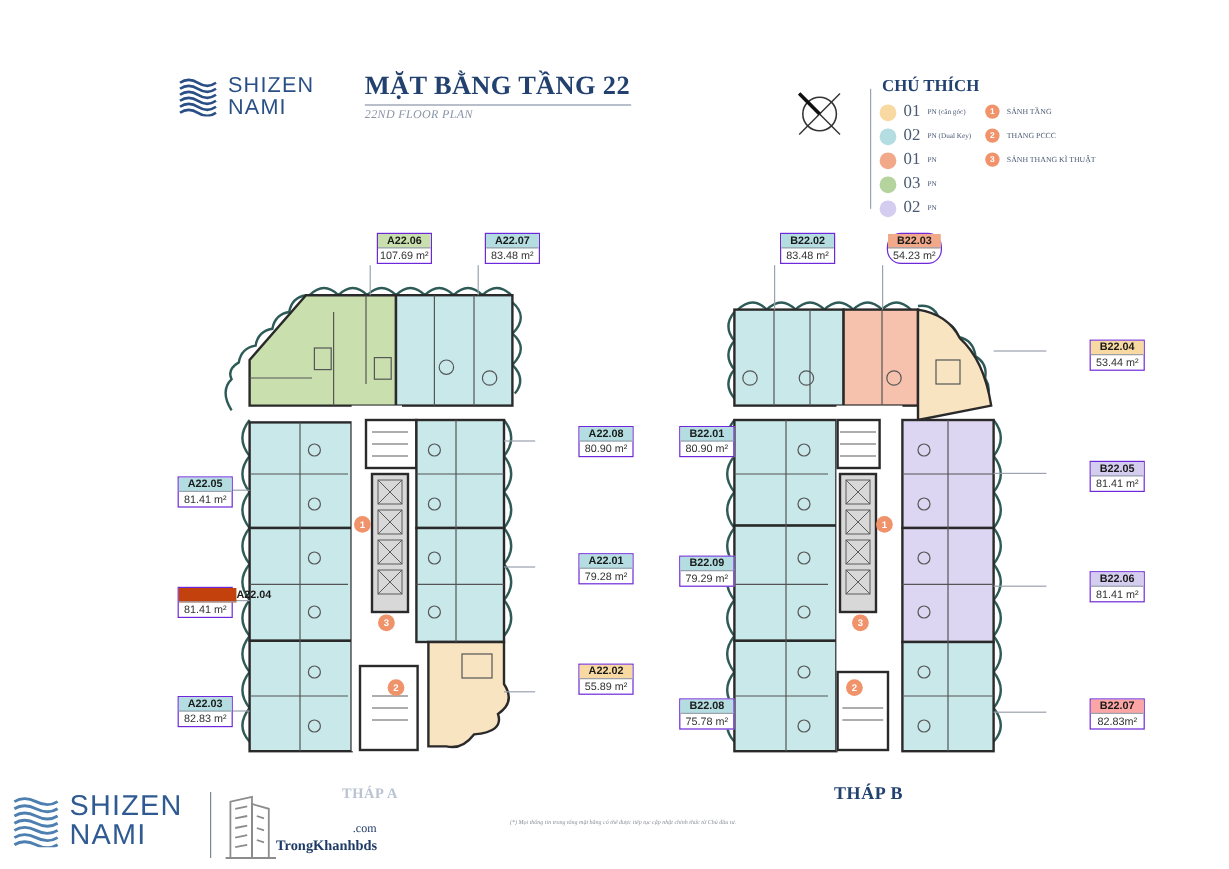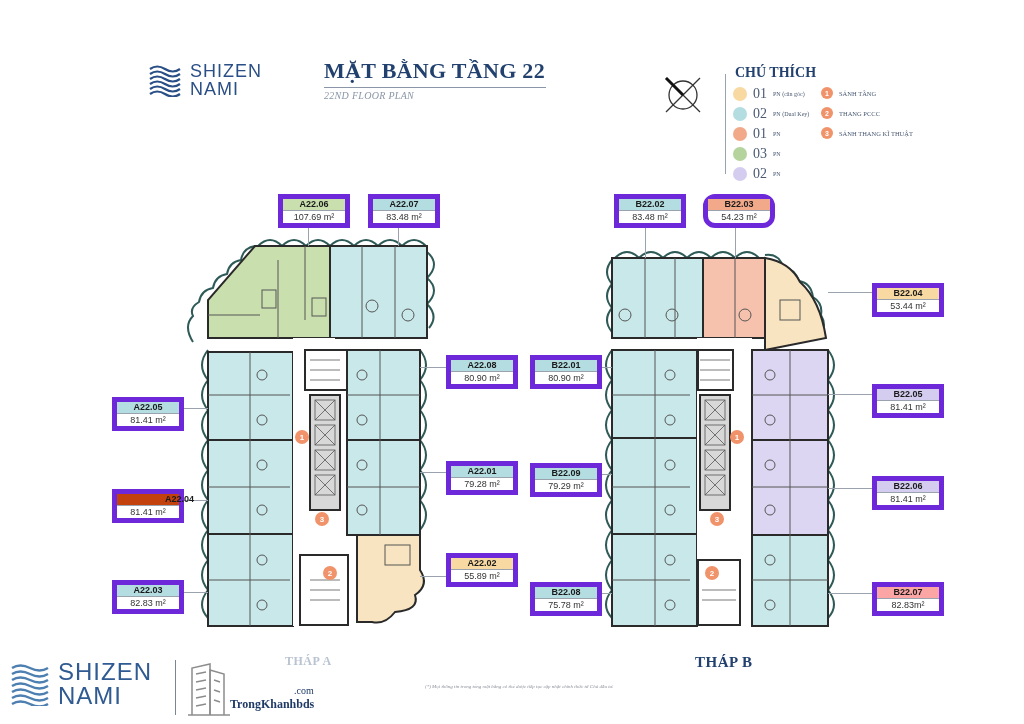--- a/index.html
+++ b/index.html
@@ -9,36 +9,36 @@
   
   .brand { position: absolute; display: flex; align-items: center; gap: 8px; }
   .brand .waves { width: 34px; height: 34px; }
   .brand .words { font-family: "Liberation Sans", sans-serif; color: #2a4f86; letter-spacing: 1px; line-height: 1.0; }
   .brand-top { left: 148px; top: 62px; }
   .brand-top .words { font-size: 18px; }
   .brand-bottom { left: 10px; top: 660px; }
   .brand-bottom .words { font-size: 24px; color: #2f5a92; }
   .brand-bottom .waves { width: 40px; height: 44px; }
 
-  .title-block { position: absolute; left: 324px; top: 58px; width: 222px; }
+  .title-block { position: absolute; left: 304px; top: 58px; width: 222px; }
   .title-main { font-family: "Liberation Serif", serif; font-weight: bold; font-size: 22px; color: #22416f; letter-spacing: 0.3px; white-space: nowrap; }
   .title-rule { height: 1px; background: #8a96a8; margin-top: 3px; }
   .title-sub { font-family: "Liberation Serif", serif; font-style: italic; font-size: 10px; color: #8a96a8; margin-top: 2px; letter-spacing: 0.3px; }
 
   .compass { position: absolute; left: 662px; top: 74px; width: 42px; height: 42px; }
   .legend-bar { position: absolute; left: 725px; top: 74px; width: 1px; height: 100px; background: #9aa2ad; }
   .legend-title { position: absolute; left: 735px; top: 65px; font-family: "Liberation Serif", serif; font-weight: bold; font-size: 14px; color: #22416f; }
   .legend-item { position: absolute; display: flex; align-items: center; gap: 6px; font-family: "Liberation Serif", serif; color: #4a5a73; white-space: nowrap; }
   .legend-item .sw { width: 14px; height: 14px; border-radius: 50%; flex: 0 0 14px; }
   .legend-item .big { font-size: 14px; }
   .legend-item .small { font-size: 6px; }
   .legend-item .num { width: 12px; height: 12px; border-radius: 50%; background: #f0936a; color: #fff; font-size: 7px; font-weight: bold; display: flex; align-items: center; justify-content: center; flex: 0 0 12px; font-family: "Liberation Sans", sans-serif; }
 
   
-  .unit-label { position: absolute; width: 72px; border: 5px solid #6d28d9; background: #fff; font-family: "Liberation Sans", sans-serif; text-align: center; }
+  .unit-label { position: absolute; width: 46px; border: 1px solid #6d28d9; background: #fff; font-family: "Liberation Sans", sans-serif; text-align: center; margin-left: 36px; }
   .unit-label .code { font-size: 9px; font-weight: bold; color: #1a1a1a; line-height: 11px; border-bottom: 1px solid #9aa2ad; }
   .unit-label .area { font-size: 9px; color: #333; line-height: 12px; }
   .leader { position: absolute; background: #9aa2ad; }
 
   
   .plan { position: absolute; }
   .tower-name { position: absolute; font-family: "Liberation Serif", serif; font-weight: bold; font-size: 15px; letter-spacing: 0.5px; }
   .footnote { position: absolute; left: 425px; top: 684px; font-family: "Liberation Serif", serif; font-style: italic; font-size: 5px; color: #8a8f98; white-space: nowrap; }
 
   .divider-v { position: absolute; left: 175px; top: 660px; width: 1px; height: 55px; background: #7a8696; }

